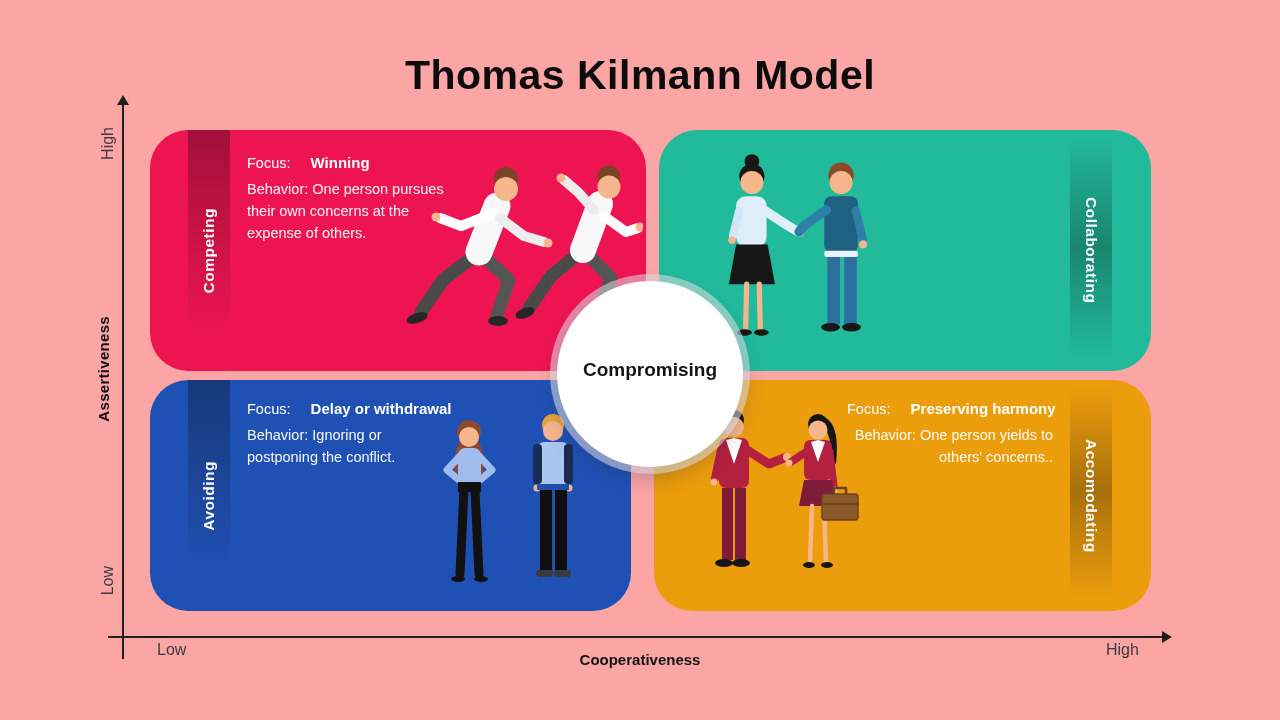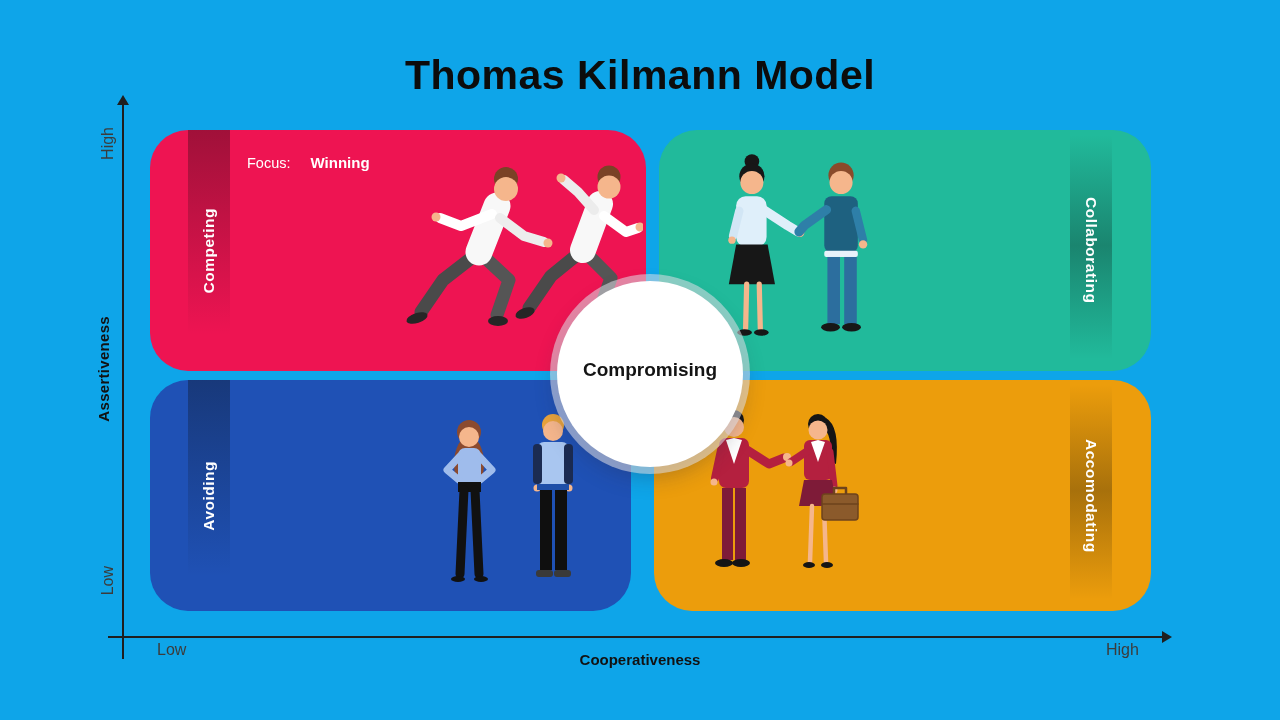--- a/index.html
+++ b/index.html
@@ -1,17 +1,17 @@
 <!DOCTYPE html>
 <html><head>
 <meta charset="utf-8">
 <style>
   * { margin:0; padding:0; box-sizing:border-box; }
   html,body { width:1280px; height:720px; background:#ffffff; font-family:"Liberation Sans", sans-serif; }
-  .stage { position:relative; width:1280px; height:720px; background:#0ea5e9; overflow:hidden; }
+  .stage { position:relative; width:1280px; height:720px; background:#fca5a5; overflow:hidden; }
 
   .title { position:absolute; top:52px; left:0; right:0; text-align:center;
            font-size:41px; font-weight:800; color:#0c0c0c; letter-spacing:0.5px; }
 
   
   .axis-line { position:absolute; background:#1f1f1f; }
   .y-line { left:122px; top:103px; width:2px; height:556px; }
   .x-line { left:108px; top:636px; width:1058px; height:2px; }
   .y-arrow { position:absolute; left:117px; top:95px; width:0; height:0;
              border-left:6px solid transparent; border-right:6px solid transparent;
@@ -85,20 +85,21 @@
   <span class="xlab x-low">Low</span>
   <span class="xlab x-title">Cooperativeness</span>
   <span class="xlab x-high">High</span>
 
   <div class="quad q-competing" style="background: rgb(238, 20, 82);">
     <div class="strip strip-left">
       <span class="strip-label read-up">Competing</span>
     </div>
     <div class="qtext qt-competing">
       <div class="focus"><span>Focus:</span> <b>Winning</b></div>
+      <div class="behavior">Behavior: One person pursues their own concerns at the expense of others.</div>
     </div>
     <svg class="illus il-competing" width="250" height="185" viewBox="0 0 250 185">
       <g stroke-linecap="round" stroke-linejoin="round" fill="none">
 
         <polyline points="86,92 50,120 28,152" stroke="#4a4a4a" stroke-width="13"></polyline>
         <polyline points="88,94 116,120 104,155" stroke="#555555" stroke-width="13"></polyline>
         <ellipse cx="24" cy="158" rx="11" ry="5" fill="#262626" stroke="none" transform="rotate(-18 24 158)"></ellipse>
         <ellipse cx="105" cy="161" rx="10" ry="5" fill="#262626" stroke="none"></ellipse>
         <line x1="104" y1="46" x2="86" y2="92" stroke="#F8F8F8" stroke-width="27"></line>
         <polyline points="99,54 68,66 47,58" stroke="#ffffff" stroke-width="10"></polyline>
@@ -156,20 +157,24 @@
         <ellipse cx="127" cy="169" rx="9" ry="4" fill="#171717" stroke="none"></ellipse>
         <ellipse cx="147" cy="169" rx="9" ry="4" fill="#171717" stroke="none"></ellipse>
       </g>
     </svg>
   </div>
 
   <div class="quad q-avoiding" style="background: rgb(31, 81, 181);">
     <div class="strip strip-left">
       <span class="strip-label read-up">Avoiding</span>
     </div>
+    <div class="qtext qt-avoiding">
+      <div class="focus"><span>Focus:</span> <b>Delay or withdrawal</b></div>
+      <div class="behavior">Behavior: Ignoring or postponing the conflict.</div>
+    </div>
     <svg class="illus il-avoiding" width="170" height="186" viewBox="0 0 170 186">
       <g stroke-linecap="round" stroke-linejoin="round" fill="none">
 
         <ellipse cx="36" cy="54" rx="15" ry="28" fill="#8B4A2F" stroke="none"></ellipse>
         <circle cx="36" cy="22" r="12" fill="#8B4A2F" stroke="none"></circle>
         <circle cx="36" cy="27" r="10" fill="#F5B68C" stroke="none"></circle>
         <rect x="25" y="38" width="23" height="36" rx="7" fill="#9FBCEC" stroke="none"></rect>
         <polyline points="27,46 14,60 26,70" stroke="#9FBCEC" stroke-width="7"></polyline>
         <polyline points="46,46 59,60 47,70" stroke="#9FBCEC" stroke-width="7"></polyline>
         <rect x="25" y="72" width="23" height="10" fill="#111111" stroke="none"></rect>
@@ -190,20 +195,24 @@
         <rect x="122" y="80" width="12" height="80" fill="#0f0f0f" stroke="none"></rect>
         <rect x="103" y="160" width="17" height="7" rx="3" fill="#3a3a3a" stroke="none"></rect>
         <rect x="121" y="160" width="17" height="7" rx="3" fill="#3a3a3a" stroke="none"></rect>
       </g>
     </svg>
   </div>
 
   <div class="quad q-accomodating" style="background: rgb(236, 157, 12);">
     <div class="strip strip-right">
       <span class="strip-label read-down">Accomodating</span>
+    </div>
+    <div class="qtext qt-accomodating">
+      <div class="focus"><span>Focus:</span> <b>Preserving harmony</b></div>
+      <div class="behavior">Behavior: One person yields to others' concerns..</div>
     </div>
     <svg class="illus il-accomodating" width="185" height="188" viewBox="0 0 185 188">
       <g stroke-linecap="round" stroke-linejoin="round" fill="none">
 
         <circle cx="46" cy="16" r="10" fill="#151515" stroke="none"></circle>
         <circle cx="46" cy="23" r="10" fill="#F5B68C" stroke="none"></circle>
         <rect x="31" y="34" width="30" height="50" rx="7" fill="#B4203F" stroke="none"></rect>
         <path d="M46,34 l-8,2 8,24 8,-24 z" fill="#ffffff" stroke="none"></path>
         <polyline points="59,46 81,60 96,54" stroke="#B4203F" stroke-width="9"></polyline>
         <circle cx="99" cy="53" r="4" fill="#F5B68C" stroke="none"></circle>

